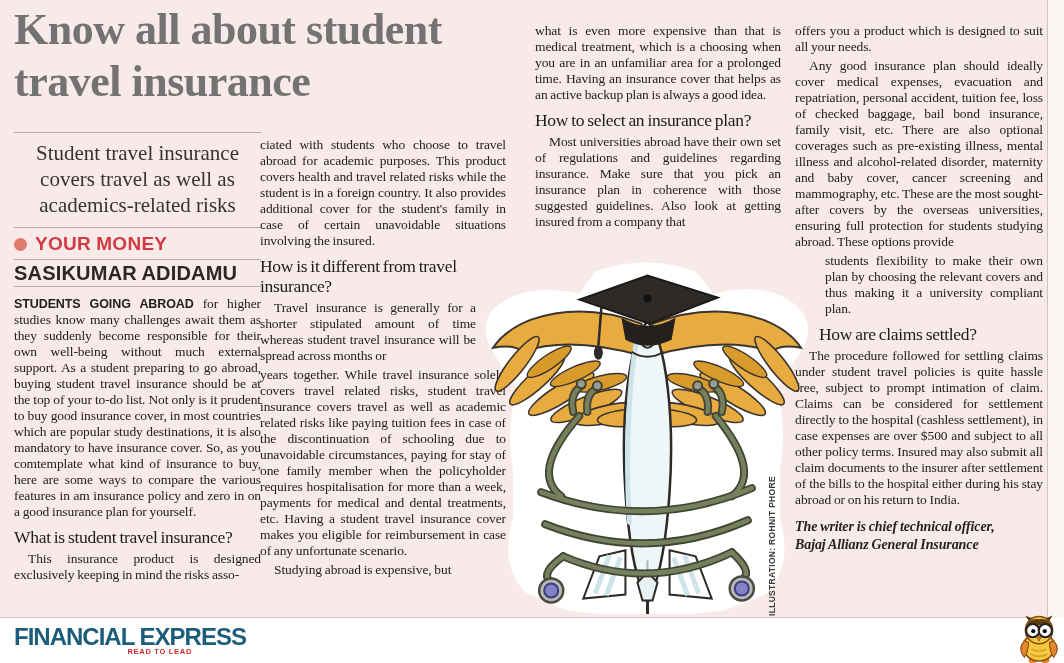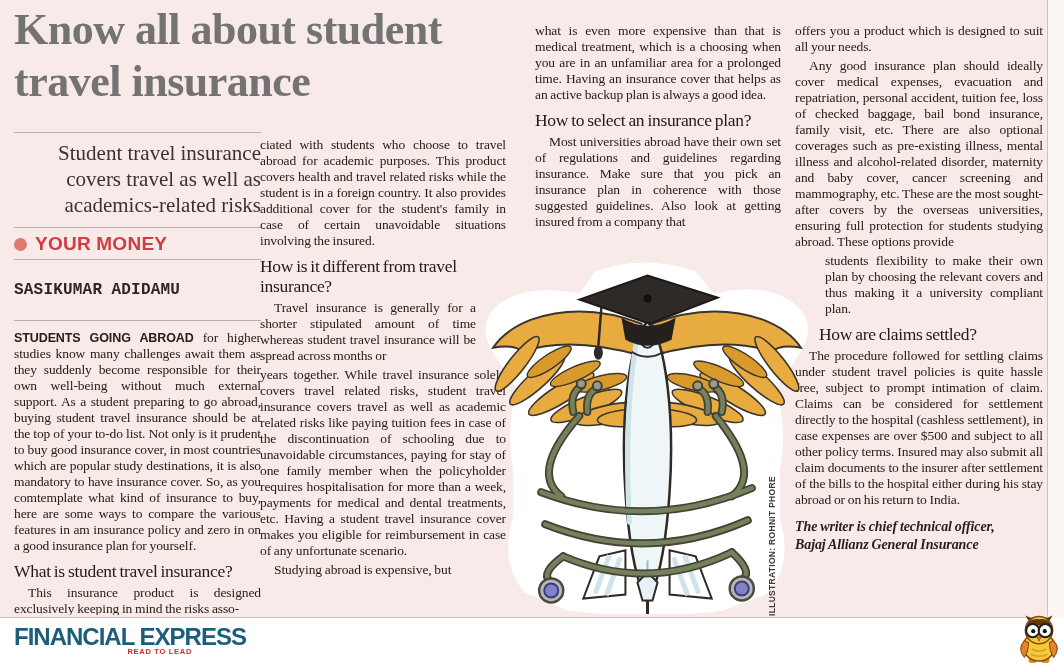--- a/index.html
+++ b/index.html
@@ -13,27 +13,27 @@
       font-family:"Liberation Serif",serif;font-weight:700;font-size:44px;line-height:52px;
       color:#737373;letter-spacing:-0.5px}
   
   .col{position:absolute;font-size:13.5px;line-height:16px;color:#262019;text-align:justify;
        letter-spacing:-0.1px;word-spacing:-0.5px;overflow:hidden}
   #col1{left:14px;top:132px;width:247px;height:483px}
   #col2{left:260px;top:137px;width:246px;height:478px}
   #col3{left:535px;top:23px;width:246px;height:242px}
   #col4{left:795px;top:23px;width:248px;height:592px}
   .standfirst{border-top:1px solid #b6afad;border-bottom:1px solid #b6afad;padding:7px 0 9px;
-      font-size:21px;line-height:26px;color:#3a322f;text-align:right;letter-spacing:0;word-spacing:0}
+      font-size:21px;line-height:26px;color:#3a322f;text-align:center;letter-spacing:0;word-spacing:0}
   .kicker{display:flex;align-items:center;gap:8px;padding:8px 0 7px}
   .kicker-dot{width:13px;height:13px;border-radius:50%;background:#de7a6e;flex:0 0 auto}
   .kicker-label{font-family:"Liberation Sans",sans-serif;font-weight:700;font-size:19px;
       color:#d23b41;letter-spacing:0.3px}
-  .byline{border-top:1px solid #b6afad;border-bottom:1px solid #b6afad;padding:22px 0;
-      font-family:Liberation Mono, monospace;font-weight:700;font-size:16px;color:#2c2724;
+  .byline{border-top:1px solid #b6afad;border-bottom:1px solid #b6afad;padding:5px 0;
+      font-family:Liberation Sans, sans-serif;font-weight:700;font-size:20px;color:#2c2724;
       letter-spacing:0.2px;text-align:left;margin-bottom:9px}
   .para{margin:0 0 3px;text-indent:14px}
   .para.noindent{text-indent:0}
   .para.wrap-right{padding-right:30px}
   .para.wrap-left{padding-left:30px;text-indent:0}
   .xhead{font-family:"Liberation Serif",serif;font-weight:400;font-size:17.5px;line-height:20px;
       color:#211b18;margin:7px 0 4px;text-align:left;letter-spacing:-0.3px;word-spacing:-1px}
   .xhead.indent-sm{padding-left:24px}
   .lead{font-family:"Liberation Sans",sans-serif;font-weight:700;font-size:12.5px;letter-spacing:-0.1px}
   .credit{margin:10px 0 0;font-family:"Liberation Serif",serif;font-style:italic;font-weight:700;

